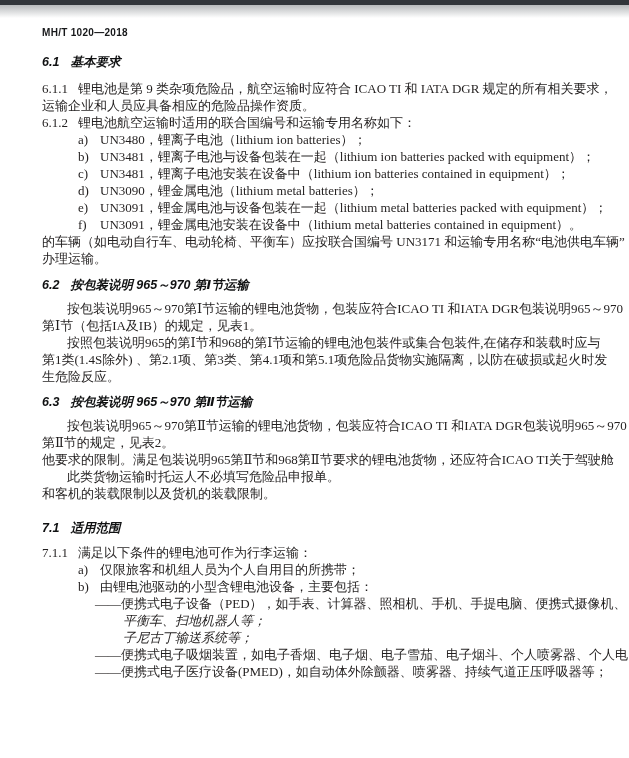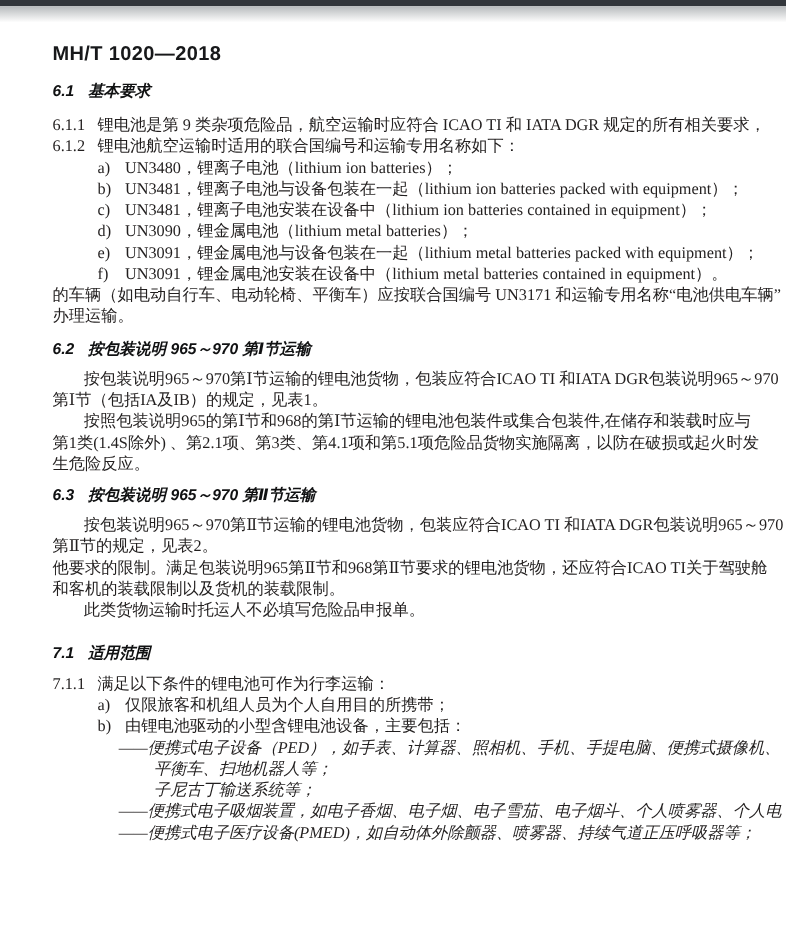--- a/index.html
+++ b/index.html
@@ -8,37 +8,37 @@
     width:629px;height:758px;
     background:#ffffff;
     overflow:hidden;
     font-family:"Liberation Serif","DejaVu Serif",serif;
     color:#221f1f;
   }
   .topbar{height:5px;background:#32363b;}
   .topshadow{height:13px;background:linear-gradient(to bottom,#b7babc,#ffffff);}
   .content{padding:0 34px 0 42px;}
   .doc-num{
-    margin-top:18px;height:15px;line-height:15px;
+    margin-top:7px;height:15px;line-height:15px;
     font-family:"Liberation Sans","DejaVu Sans",sans-serif;
-    font-weight:700;font-size:16px;letter-spacing:.3px;color:#17181a;
+    font-weight:700;font-size:10px;letter-spacing:.3px;color:#17181a;
   }
   .line{height:17px;line-height:17px;font-size:13px;white-space:nowrap;}
   .h{
     font-family:"Liberation Sans","DejaVu Sans",sans-serif;
     font-weight:700;font-size:12.5px;color:#101112;
     height:17px;line-height:17px;white-space:nowrap;font-style:italic;
   }
   .h .h-num{margin-right:11px;}
   .pn{display:flex;}
   .pn .num{flex:0 0 auto;margin-right:10px;}
   .li{display:flex;padding-left:36px;}
   .li .lt{flex:0 0 22px;}
   .ind{text-indent:25px;}
-  .dash{padding-left:53px;font-style:italic;}
+  .dash{padding-left:53px;}
   .dash-cont{padding-left:81px;font-style:italic;}
   .mt14{margin-top:14px;} .mt9{margin-top:9px;} .mt10{margin-top:10px;}
   .mt6{margin-top:6px;} .mt16{margin-top:16px;} .mt18{margin-top:18px;}
   .mt7{margin-top:7px;}
 </style>
 </head>
 <body>
 
 <div class="page">
   <div class="topbar"></div>
@@ -50,20 +50,21 @@
 
     <div class="h mt14">
       <span class="h-num">6.1</span><span class="h-title">基本要求</span>
     </div>
 
     <div class="mt9">
       <div class="line pn">
         <span class="num">6.1.1</span>
         <span>锂电池是第 9 类杂项危险品，航空运输时应符合 ICAO TI 和 IATA DGR 规定的所有相关要求，</span>
       </div>
+      <div class="line">运输企业和人员应具备相应的危险品操作资质。</div>
       <div class="line pn">
         <span class="num">6.1.2</span>
         <span>锂电池航空运输时适用的联合国编号和运输专用名称如下：</span>
       </div>
       <div class="line li">
         <span class="lt">a)</span>
         <span>UN3480，锂离子电池（lithium ion batteries）；</span>
       </div>
       <div class="line li">
         <span class="lt">b)</span>
@@ -100,22 +101,22 @@
       <div class="line">生危险反应。</div>
     </div>
 
     <div class="h mt9">
       <span class="h-num">6.3</span><span class="h-title">按包装说明 965～970 第Ⅱ节运输</span>
     </div>
     <div class="mt6">
       <div class="line ind">按包装说明965～970第Ⅱ节运输的锂电池货物，包装应符合ICAO TI 和IATA DGR包装说明965～970</div>
       <div class="line">第Ⅱ节的规定，见表2。</div>
       <div class="line">他要求的限制。满足包装说明965第Ⅱ节和968第Ⅱ节要求的锂电池货物，还应符合ICAO TI关于驾驶舱</div>
+      <div class="line ind">此类货物运输时托运人不必填写危险品申报单。</div>
       <div class="line">和客机的装载限制以及货机的装载限制。</div>
-      <div class="line ind">此类货物运输时托运人不必填写危险品申报单。</div>
     </div>
 
 
     <div class="h mt18">
       <span class="h-num">7.1</span><span class="h-title">适用范围</span>
     </div>
 
     <div class="mt7">
       <div class="line pn">
         <span class="num">7.1.1</span>

